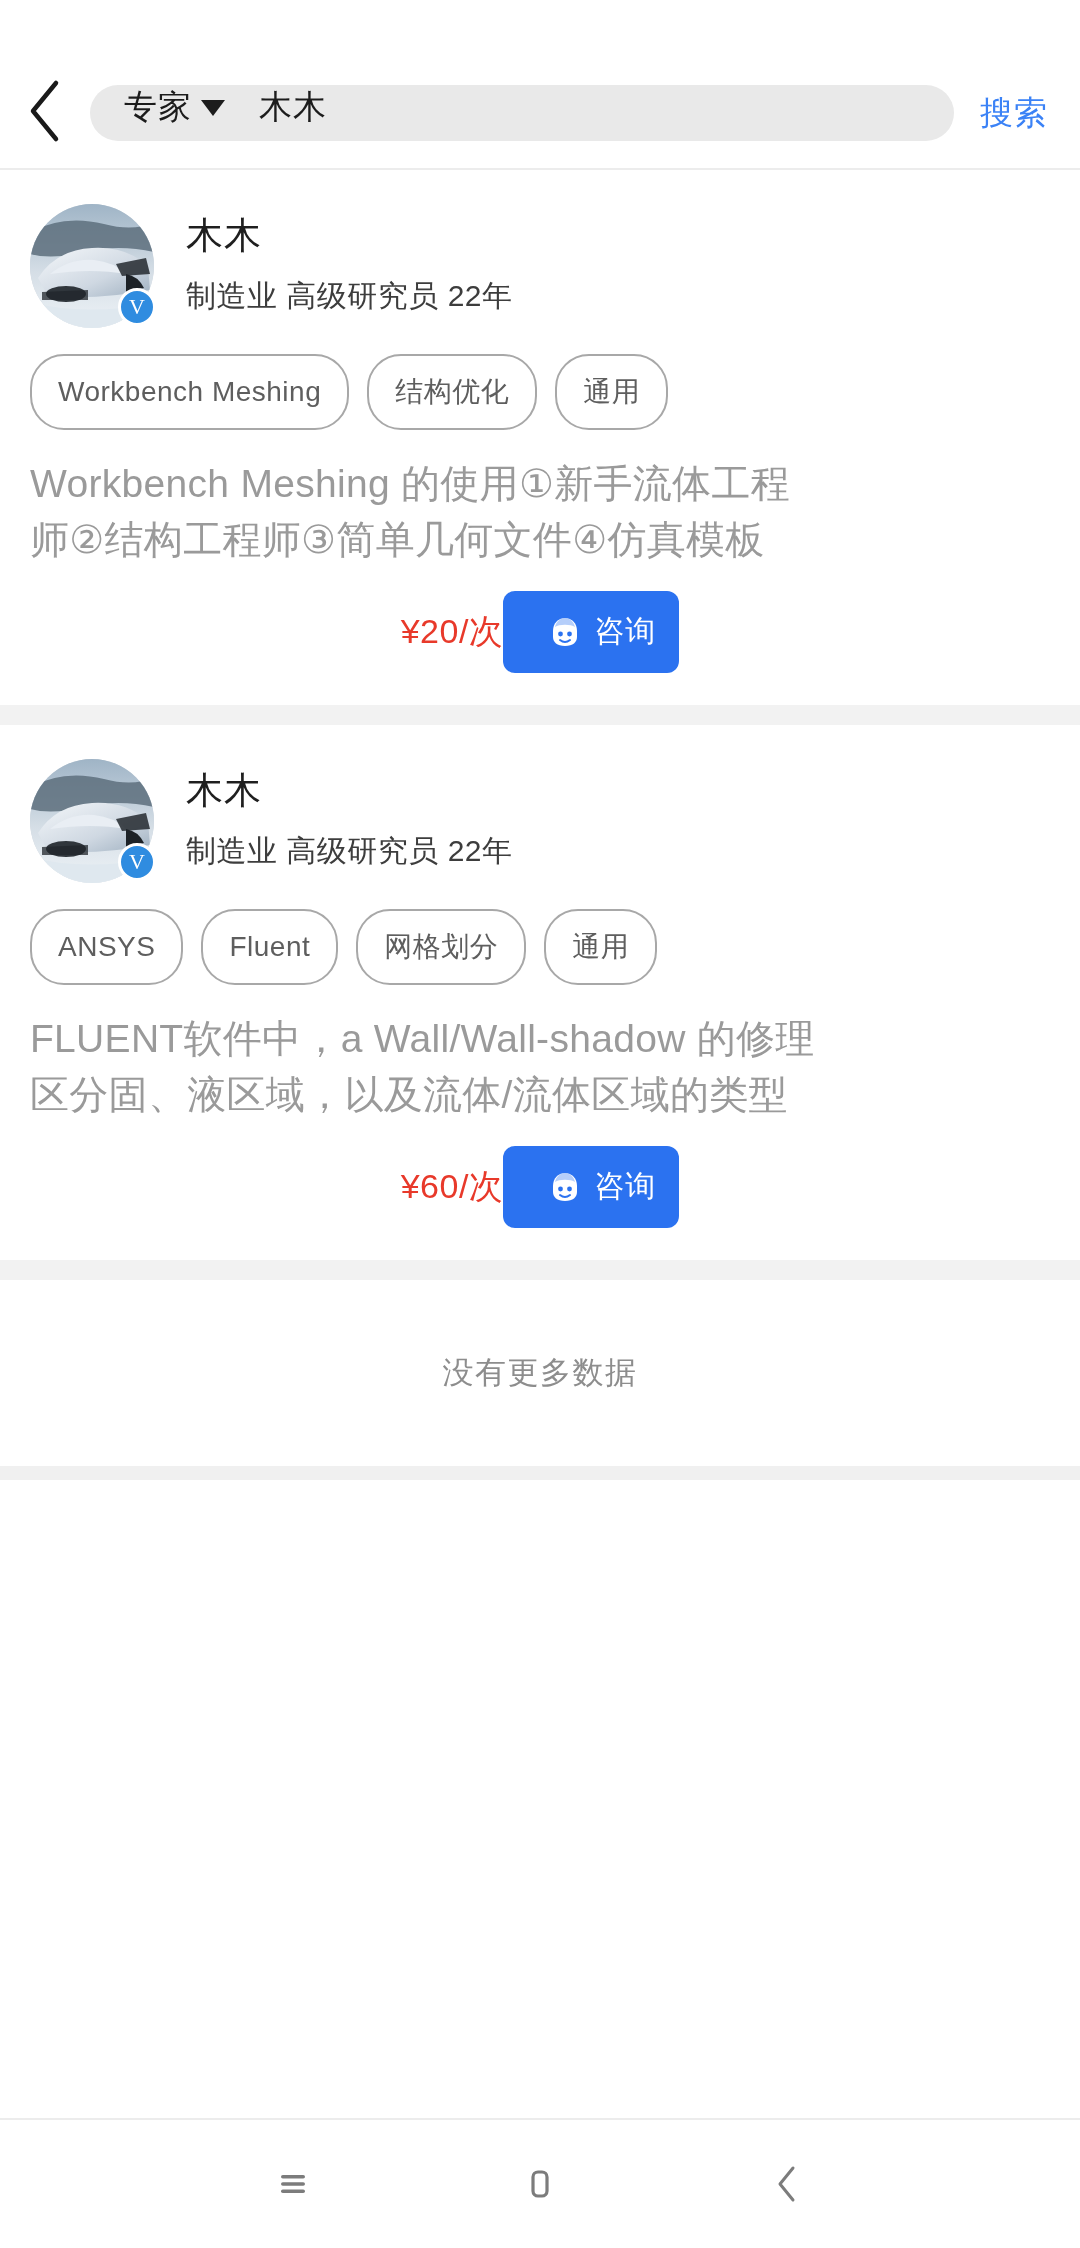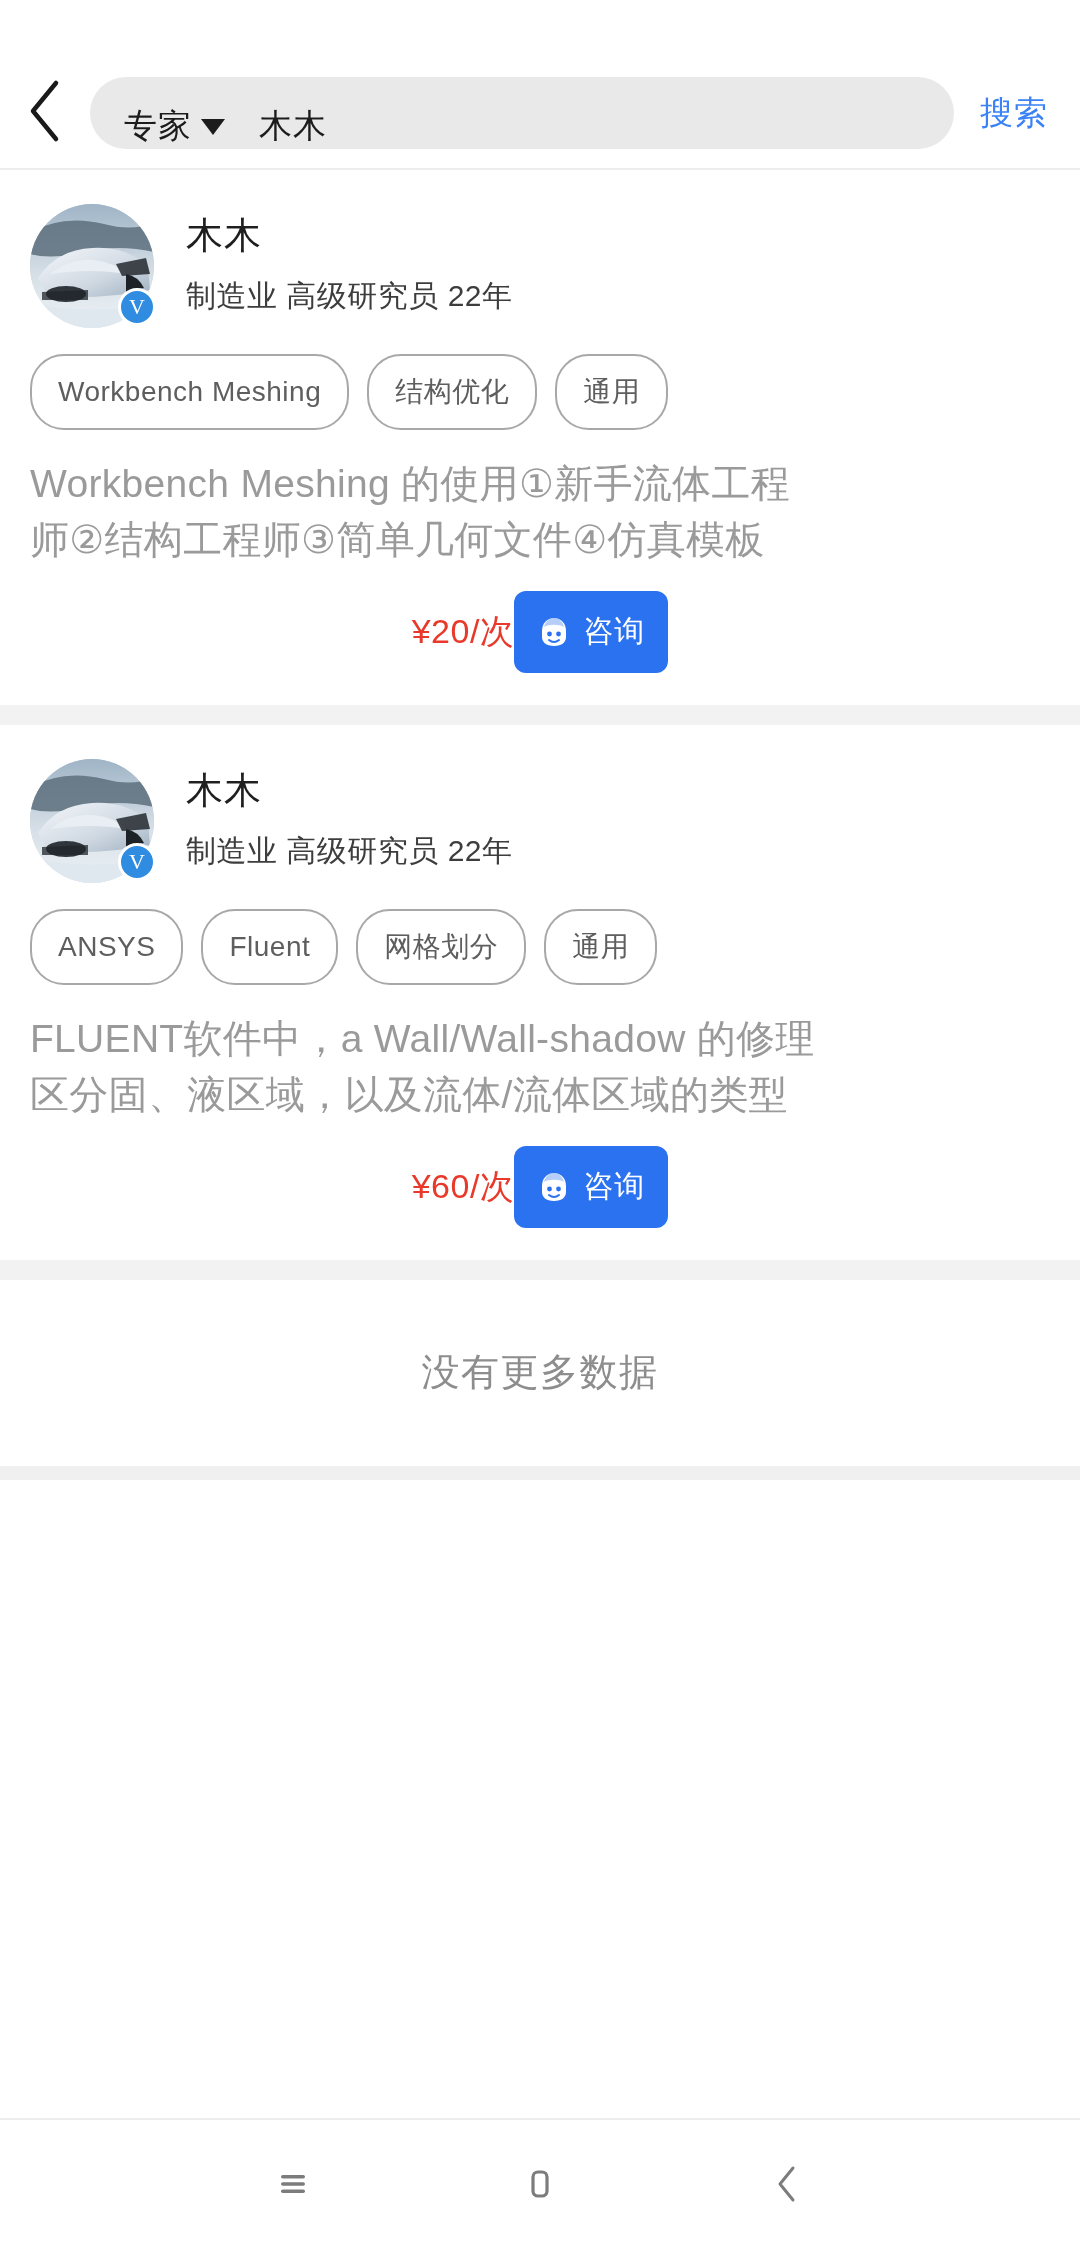--- a/index.html
+++ b/index.html
@@ -38,25 +38,25 @@
     display: flex;
     align-items: center;
     justify-content: center;
     flex: 0 0 auto;
   }
   .back-chevron {
     display: block;
   }
   .search-box {
     flex: 1 1 auto;
-    height: 72px;
+    height: 56px;
     background: #e9e9e9;
     border-radius: 36px;
     display: flex;
-    align-items: flex-end;
+    align-items: flex-start;
     padding: 0 34px;
     box-sizing: border-box;
     margin-right: 20px;
   }
   .filter-chip {
     display: flex;
     align-items: center;
     flex: 0 0 auto;
   }
   .filter-label {
@@ -202,20 +202,21 @@
   .consult-btn {
     background: #2b72f0;
     border-radius: 12px;
     width: 154px;
     height: 82px;
     display: flex;
     align-items: center;
     justify-content: center;
     gap: 12px;
     flex: 0 0 auto;
+    padding-left: 22px;
   }
   .consult-btn .svc-icon {
     display: block;
     width: 34px;
     height: 34px;
   }
   .consult-label {
     font-size: 30px;
     color: #ffffff;
     letter-spacing: 1px;
@@ -224,21 +225,21 @@
   
   .no-more {
     background: #ffffff;
     height: 186px;
     display: flex;
     align-items: center;
     justify-content: center;
     margin-top: 20px;
   }
   .no-more-text {
-    font-size: 38px;
+    font-size: 31px;
     color: #8d8d8d;
     letter-spacing: 1.5px;
   }
   .bottom-gap {
     height: 14px;
     background: #f0f0f0;
   }
   .blank-area {
     background: #ffffff;
     height: 784px;

